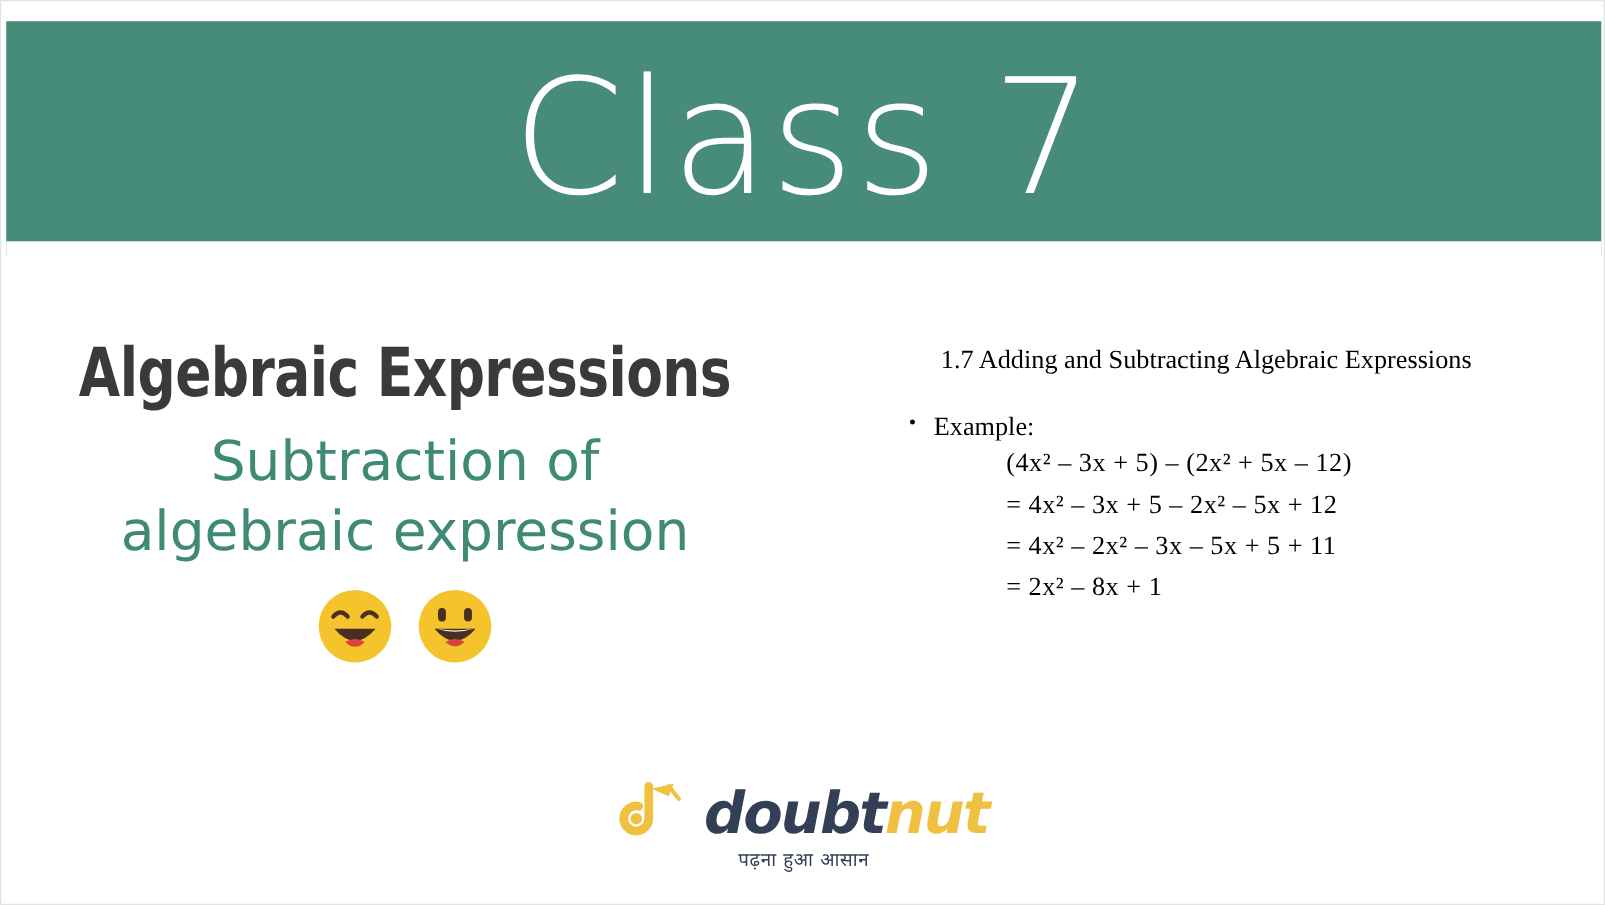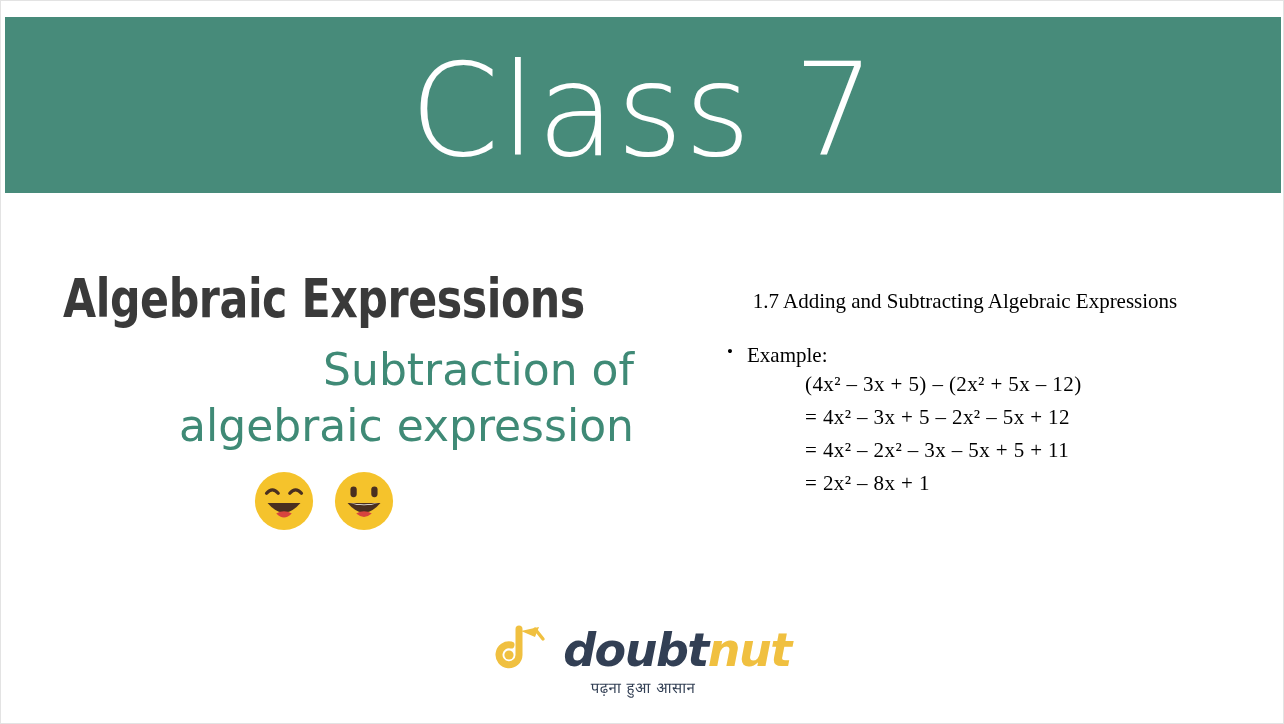--- a/index.html
+++ b/index.html
@@ -70,41 +70,40 @@
     transform-origin: center;
     white-space: nowrap;
   }
   .topic-subtitle {
     margin-top: 14px;
     font-family: "DejaVu Sans", sans-serif;
     font-size: 44px;
     font-weight: 400;
     color: #3f8a76;
     line-height: 1.28;
-    text-align: right;
   }
 
   
   .emoji-row {
     margin-top: 16px;
     display: flex;
     justify-content: center;
     gap: 18px;
   }
   .emoji {
     width: 62px;
     height: 62px;
     display: block;
   }
 
   
   .right-col {
     position: absolute;
     left: 700px;
-    top: 94px;
+    top: 80px;
     width: 520px;
     font-family: "Liberation Serif", "DejaVu Serif", serif;
     color: #000000;
   }
   .right-heading {
     text-align: center;
     font-size: 21px;
     line-height: 1.42;
     padding: 0 28px;
   }

